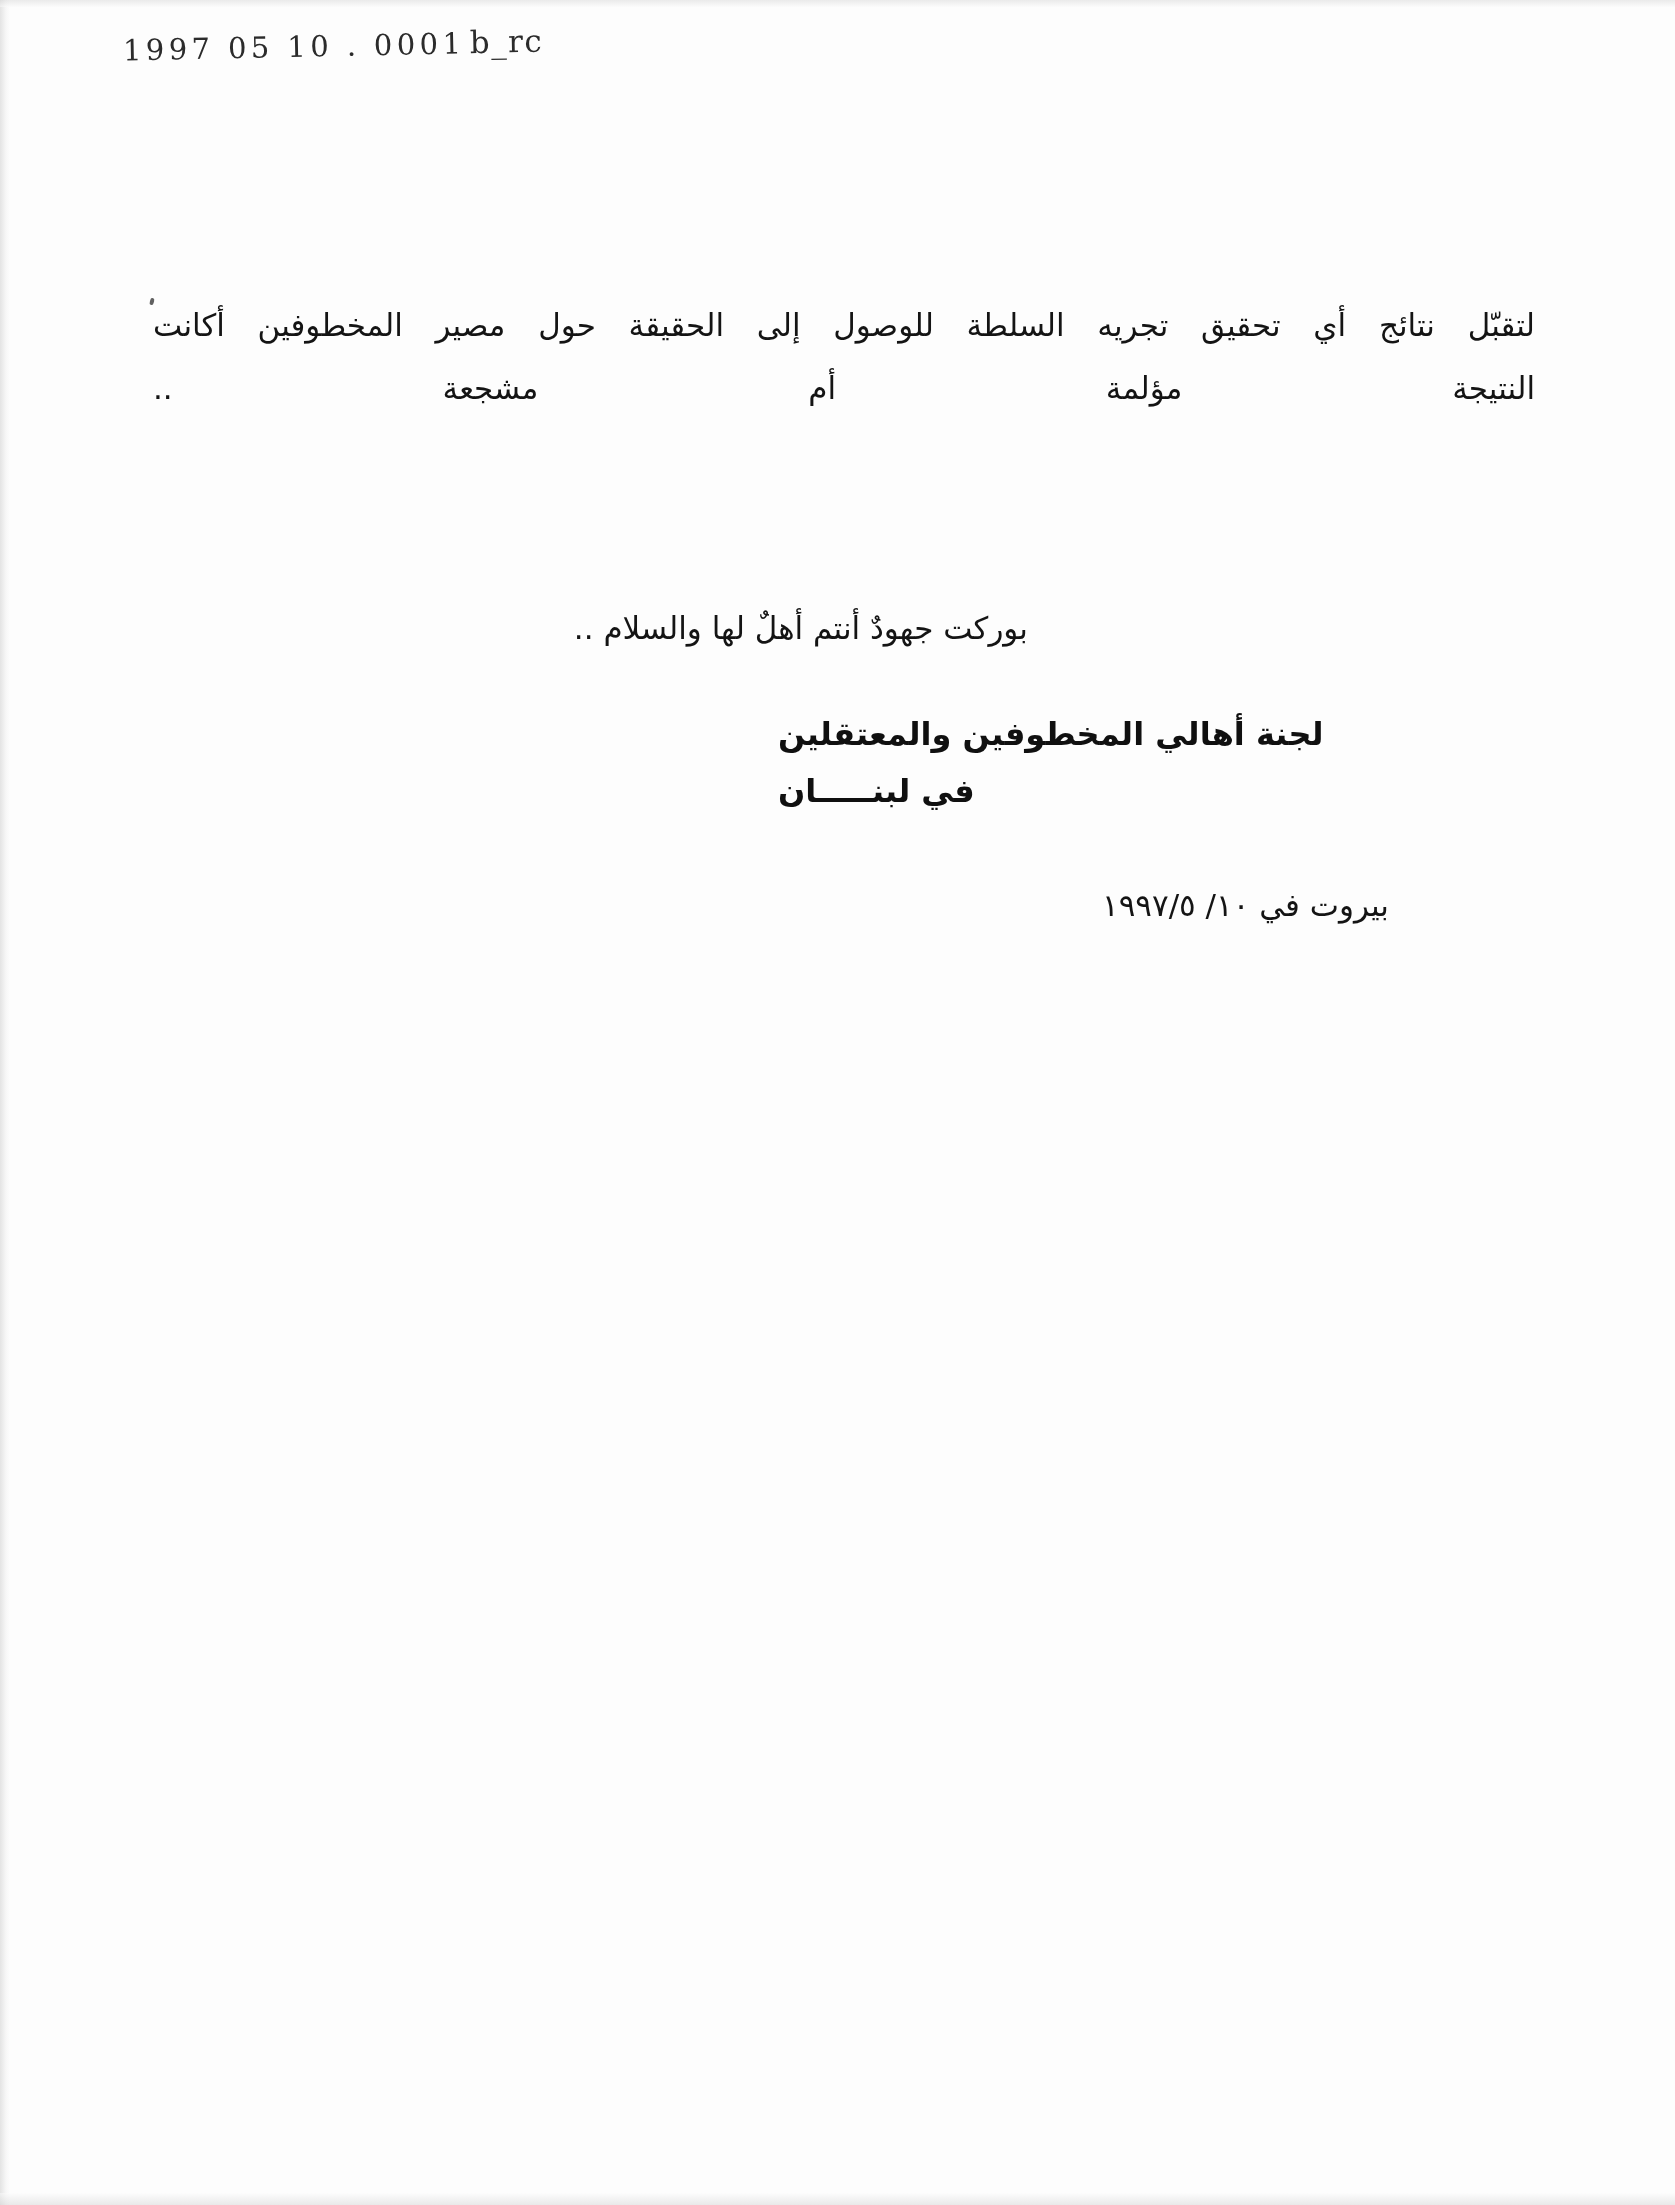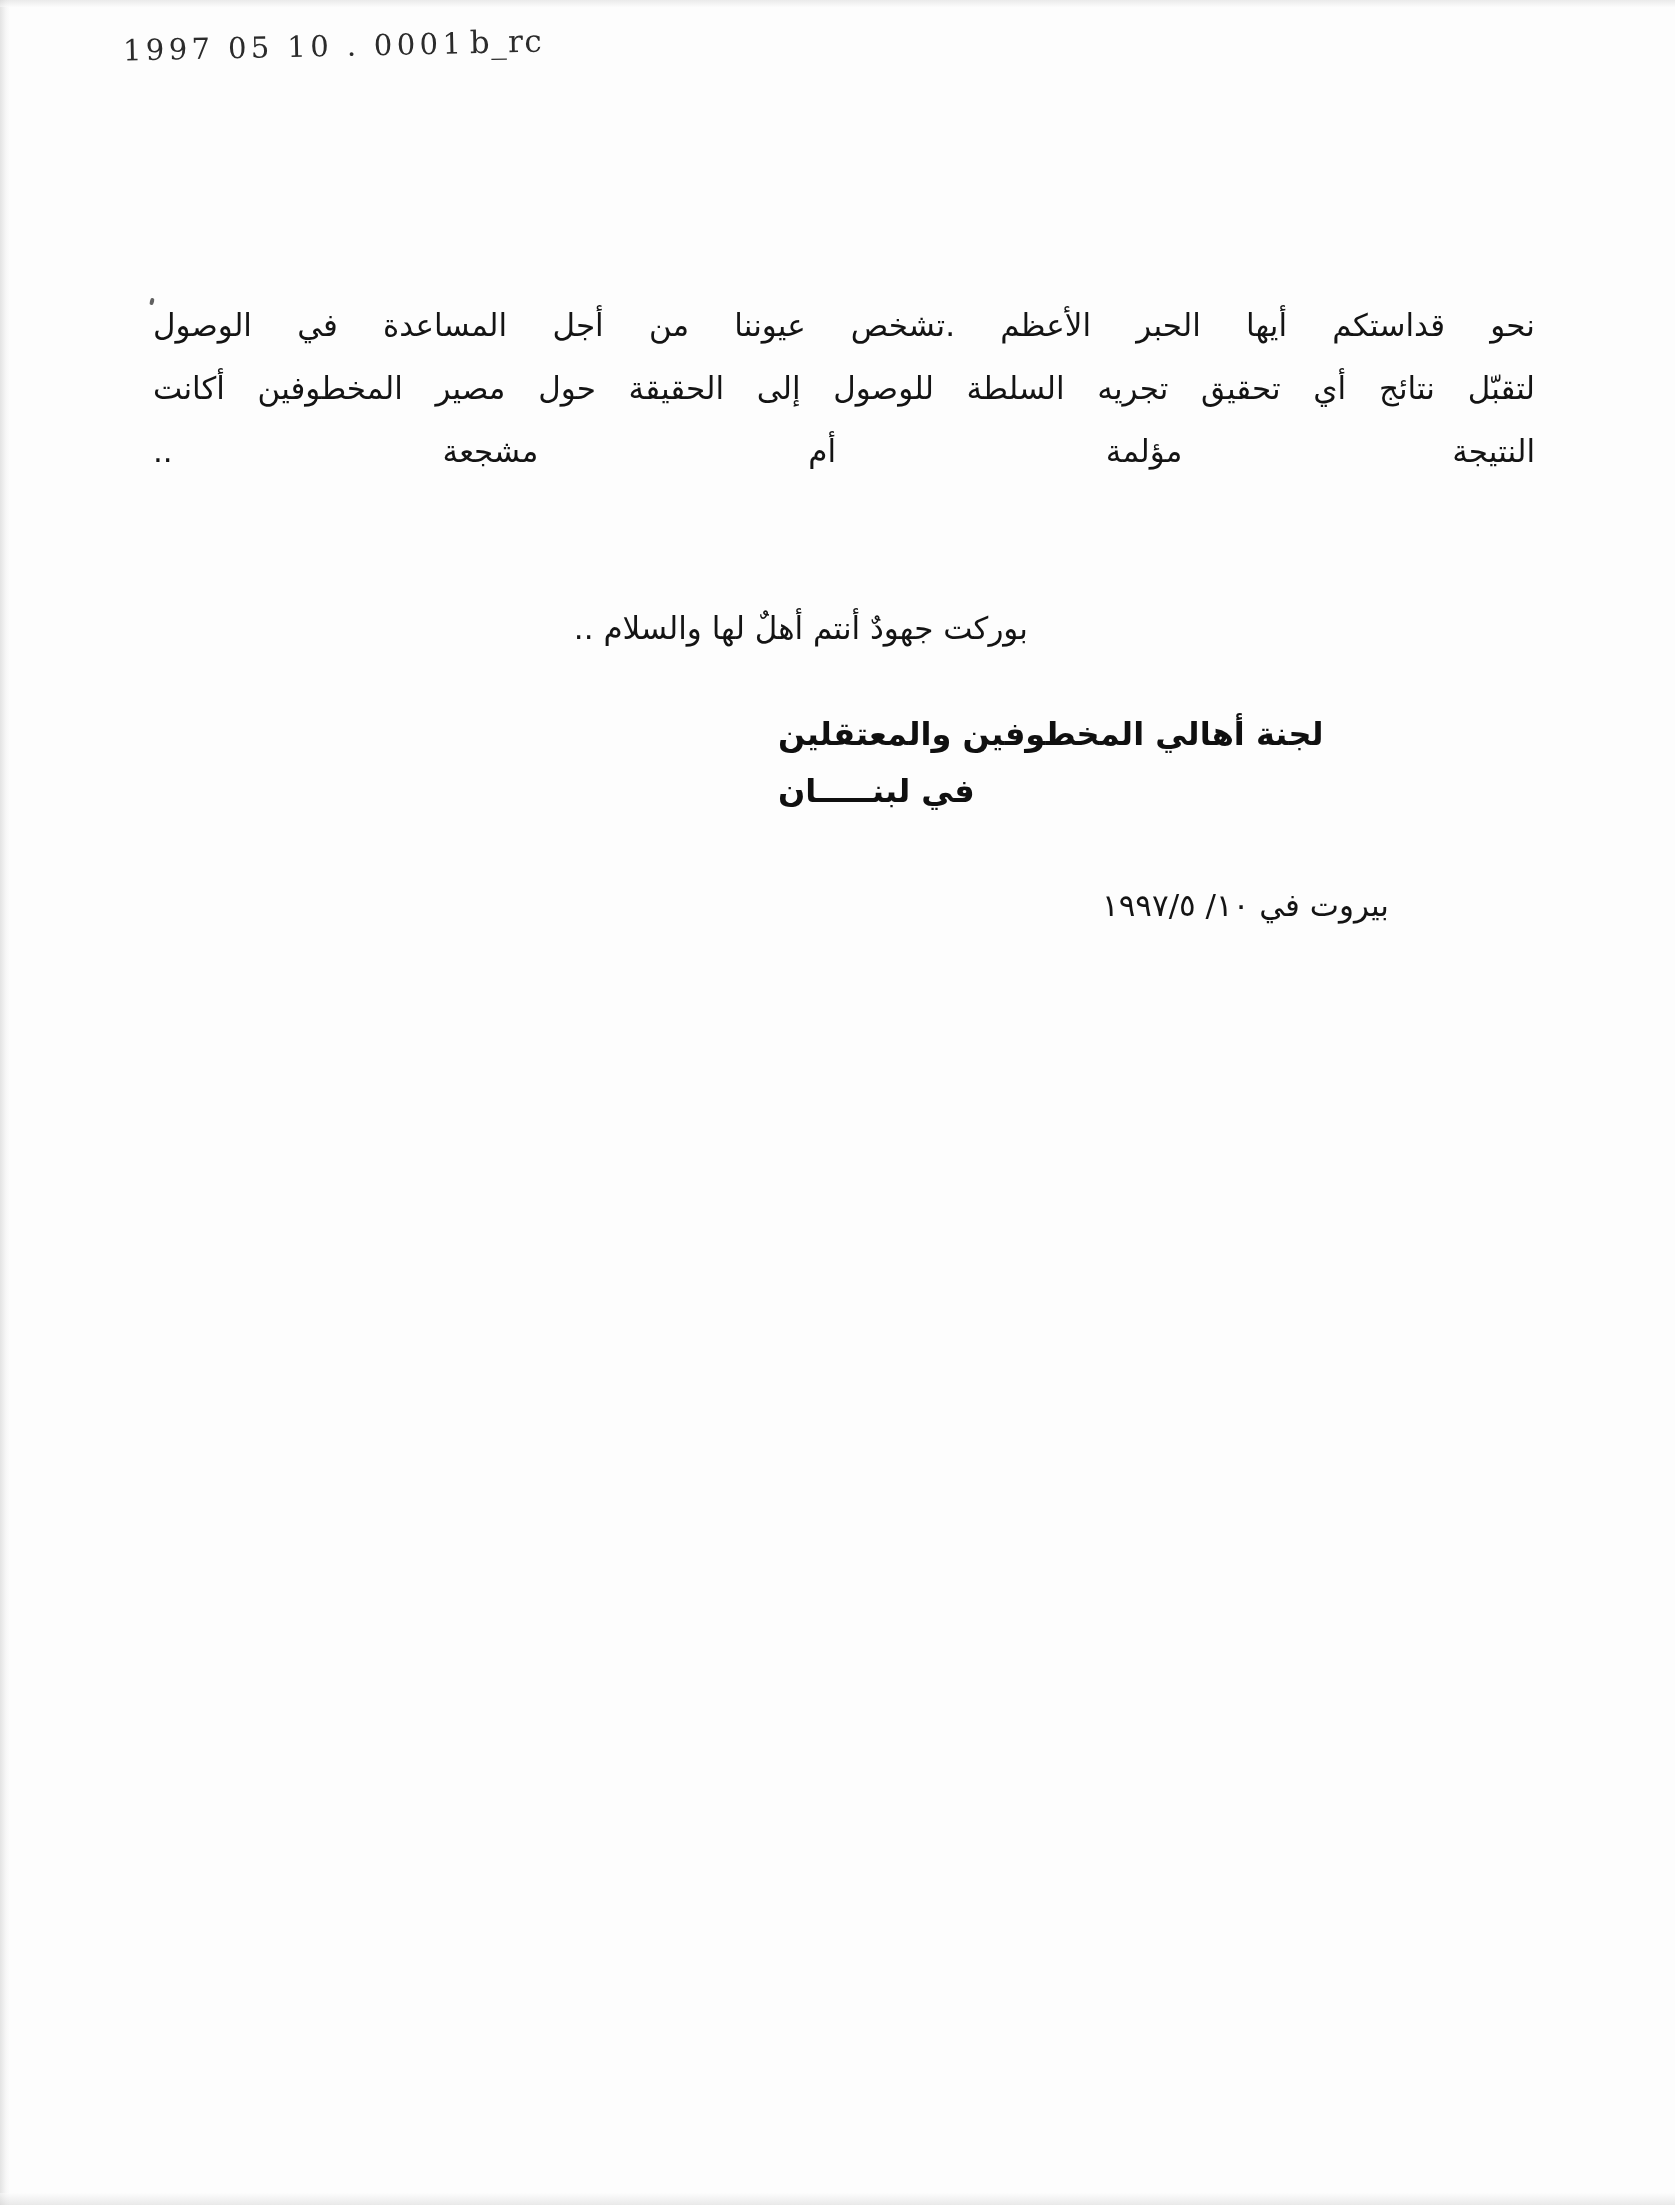--- a/index.html
+++ b/index.html
@@ -155,21 +155,20 @@
   <div class="scan-edge-top"></div>
   <div class="scan-edge-bottom"></div>
 
   <div class="handwritten-ref">
     <span>1997 05 10 . 0001</span><span class="tail">b_rc</span>
   </div>
 
   <div class="ink-speck"></div>
 
   <div class="body-block">
-    <div class="body-line">نحو قداستكم أيها الحبر الأعظم .تشخص عيوننا من أجل المساعدة في الوصول</div>
     <div class="body-line">لتقبّل نتائج أي تحقيق تجريه السلطة للوصول إلى الحقيقة حول مصير المخطوفين أكانت</div>
     <div class="body-line last">النتيجة مؤلمة أم مشجعة ..</div>
   </div>
 
   <div class="closing-line">بوركت جهودٌ أنتم أهلٌ لها والسلام ..</div>
 
   <div class="signature-block">
     <div class="signature-line-1">لجنة أهالي المخطوفين والمعتقلين</div>
     <div class="signature-line-2">في        لبنـــــان</div>
   </div>

